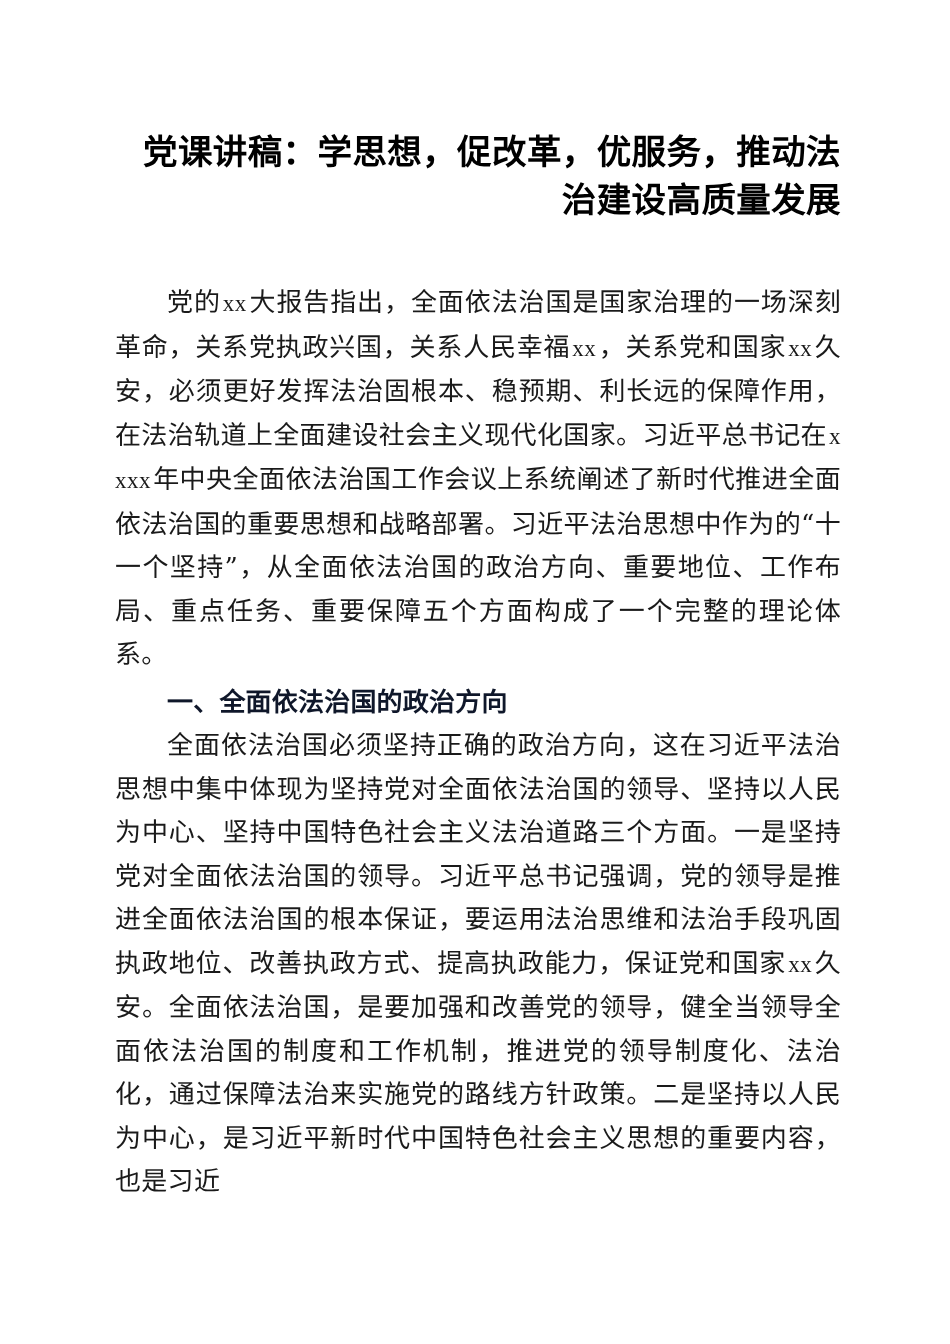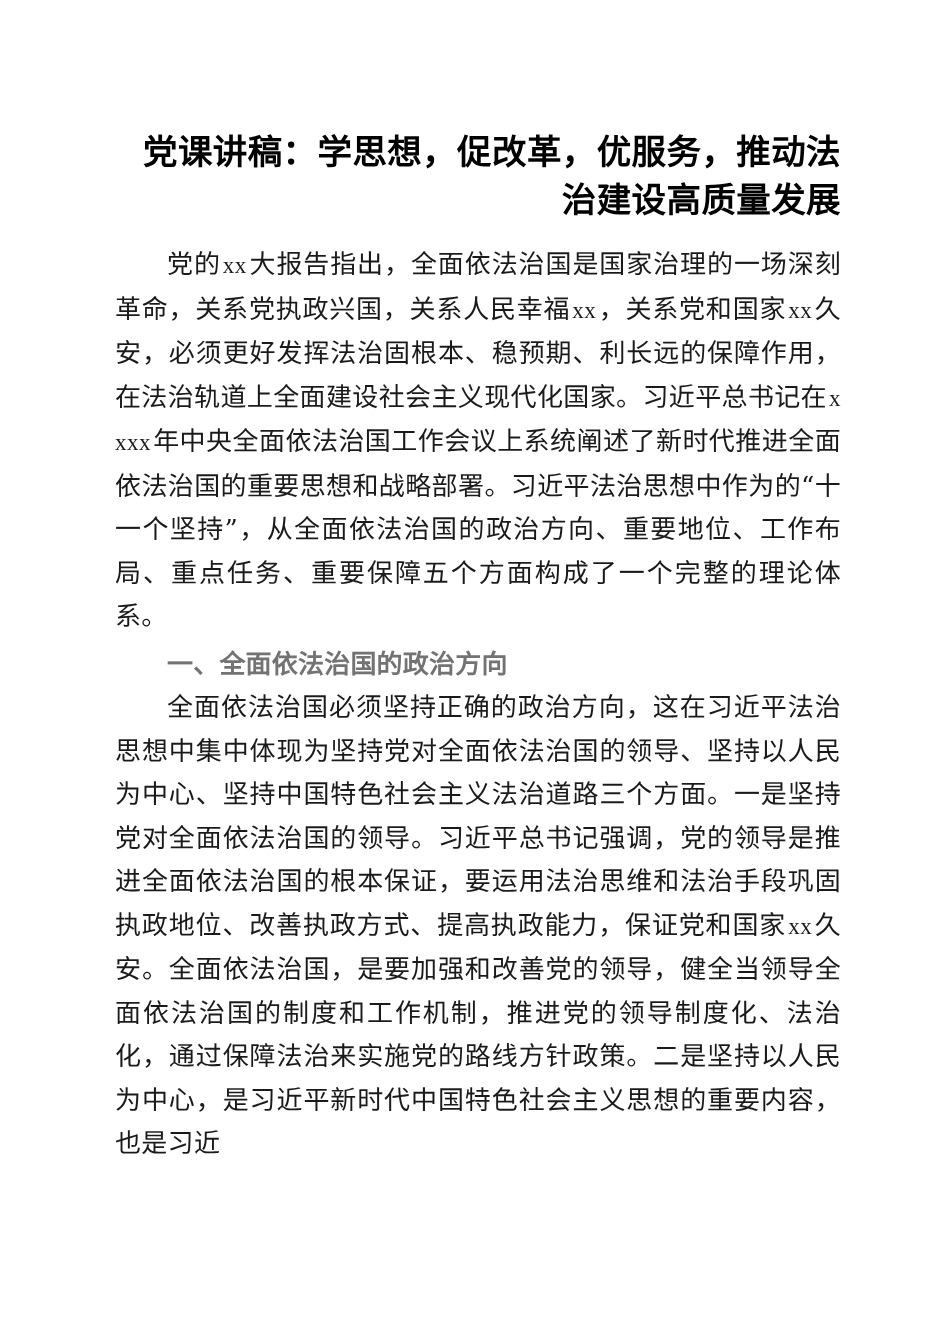--- a/index.html
+++ b/index.html
@@ -38,21 +38,21 @@
     letter-spacing: 0.4px;
     word-break: break-all;
   }
 
   
   .section-heading {
     font-family: "Liberation Sans", "DejaVu Sans", sans-serif;
     font-weight: bold;
     font-size: 26px;
     line-height: 43.5px;
-    color: #737373;
+    color: #0f172a;
     margin: 0;
     text-indent: 52px;
     letter-spacing: 0.2px;
   }
 
   
   .body-para {
     font-family: "DejaVu Serif", "Liberation Serif", serif;
     font-size: 26px;
     line-height: 43.5px;
@@ -61,21 +61,21 @@
     text-indent: 52px;
     text-align: justify;
     text-justify: inter-character;
     word-break: break-all;
     letter-spacing: 0.3px;
     font-weight: 300;
   }
 
   
   .para-gap-top {
-    margin-top: 19px;
+    margin-top: 57px;
   }
 
   
   .heading-gap-top {
     margin-top: 4px;
   }
 
   
   .latin {
     font-family: "Liberation Serif", "DejaVu Serif", serif;

